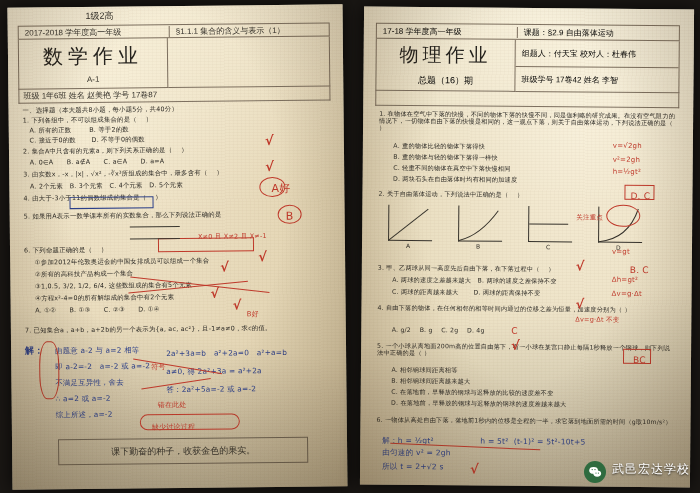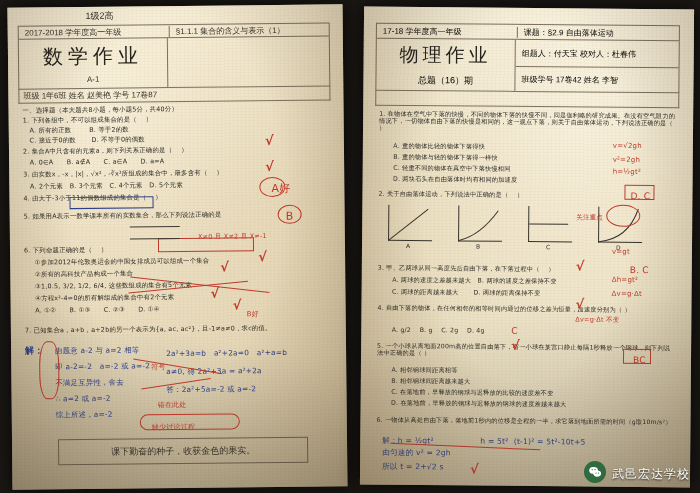--- a/index.html
+++ b/index.html
@@ -157,21 +157,21 @@
   .axes .xl, .axes .yl {
     position: absolute; background: #35322c;
   }
   .axes .xl { height: 1px; left: 0; bottom: 0; width: 100%; }
   .axes .yl { width: 1px; bottom: 0; left: 0; height: 100%; }
   .curve { position: absolute; }
 
   
   .wm {
     position: absolute; right: 10px; bottom: 10px;
-    display: flex; align-items: flex-end; gap: 6px;
+    display: flex; align-items: flex-start; gap: 6px;
     z-index: 40;
   }
   .wm .badge {
     width: 22px; height: 22px; border-radius: 50%;
     background: #2f6b3f;
     display: flex; align-items: center; justify-content: center;
     color: #fff; font-size: 11px;
   }
   .wm .wmtext {
     color: #ffffff; font-size: 12px; letter-spacing: 1px;

